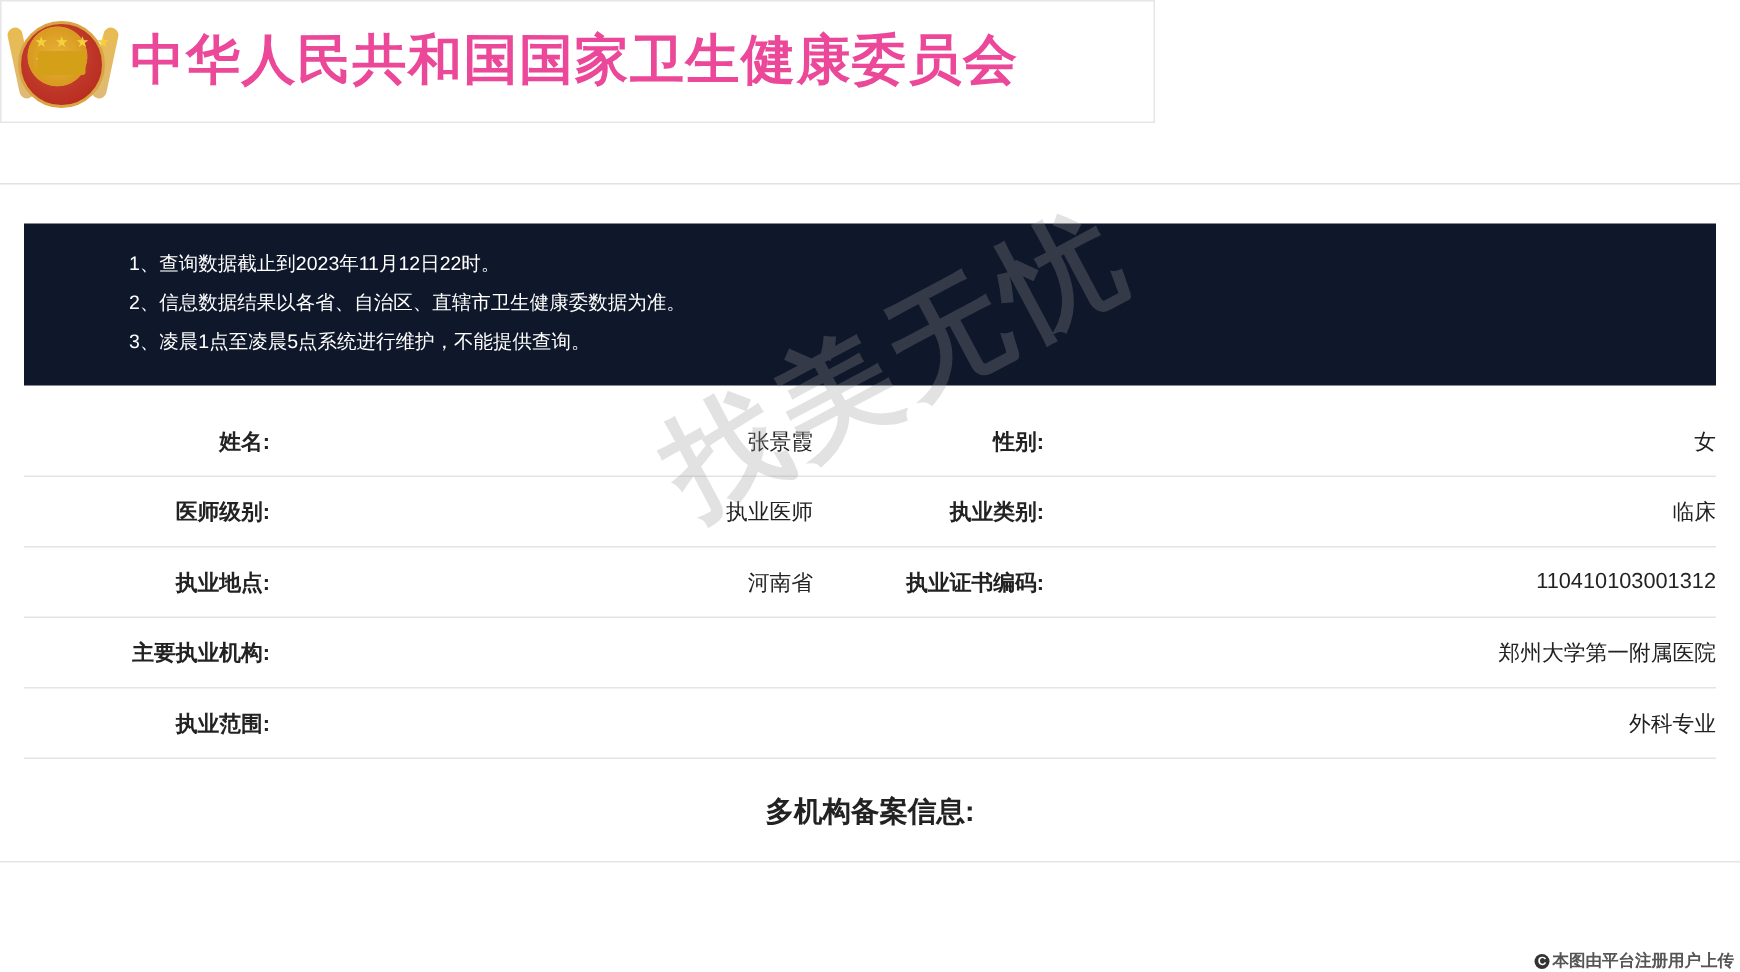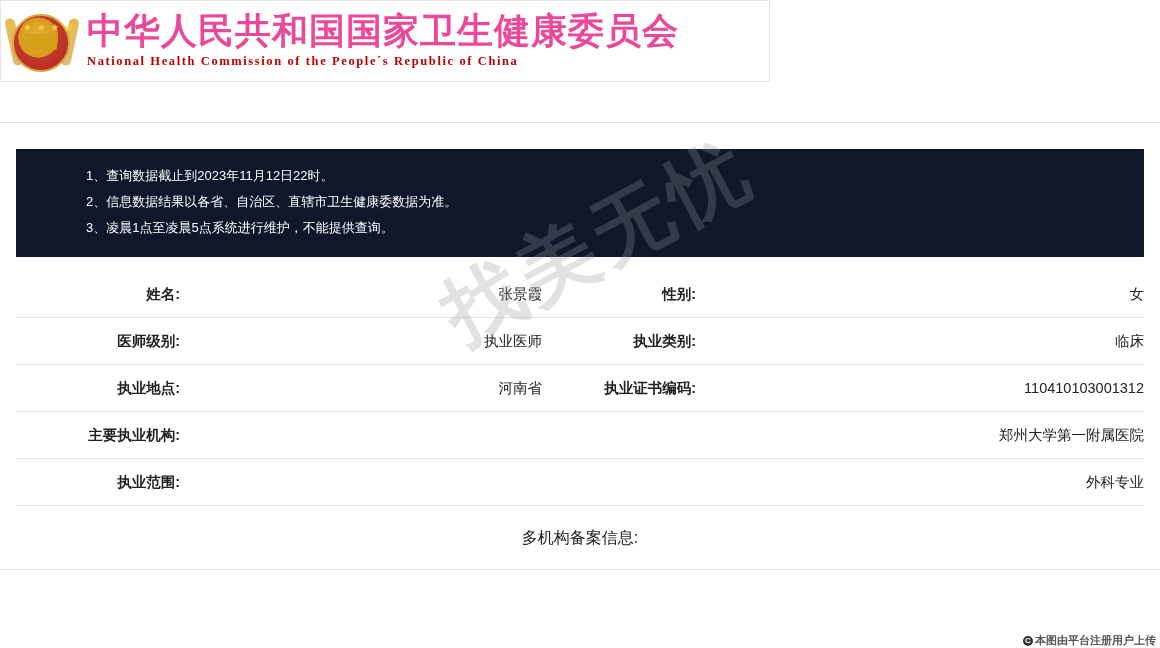--- a/index.html
+++ b/index.html
@@ -141,22 +141,22 @@
   td.value-2 {
     padding-left: 20px;
   }
   td.value-wide {
     padding-left: 32px;
   }
 
   
   .multi-record {
     text-align: center;
-    font-weight: normal;
-    font-size: 16px;
+    font-weight: bold;
+    font-size: 19px;
     color: #222;
     padding: 22px 0 0 0;
   }
   .multi-record-rule {
     margin: 20px 0 0 0;
     height: 1px;
     background: #e4e4e4;
   }
 
   
@@ -202,21 +202,20 @@
 <div class="banner">
   <div class="emblem">
     <div class="wheat-l"></div>
     <div class="wheat-r"></div>
     <div class="circle"></div>
     <div class="stars">★ ★ ★ ★ ★</div>
     <div class="gate"></div>
   </div>
   <div class="banner-text">
     <div class="banner-title">中华人民共和国国家卫生健康委员会</div>
-    <div class="banner-sub">National Health Commission of the People´s Republic of China</div>
   </div>
 </div>
 <div class="header-rule"></div>
 
 <div class="notice">
   <div class="notice-line">1、查询数据截止到2023年11月12日22时。</div>
   <div class="notice-line">2、信息数据结果以各省、自治区、直辖市卫生健康委数据为准。</div>
   <div class="notice-line">3、凌晨1点至凌晨5点系统进行维护，不能提供查询。</div>
 </div>
 

